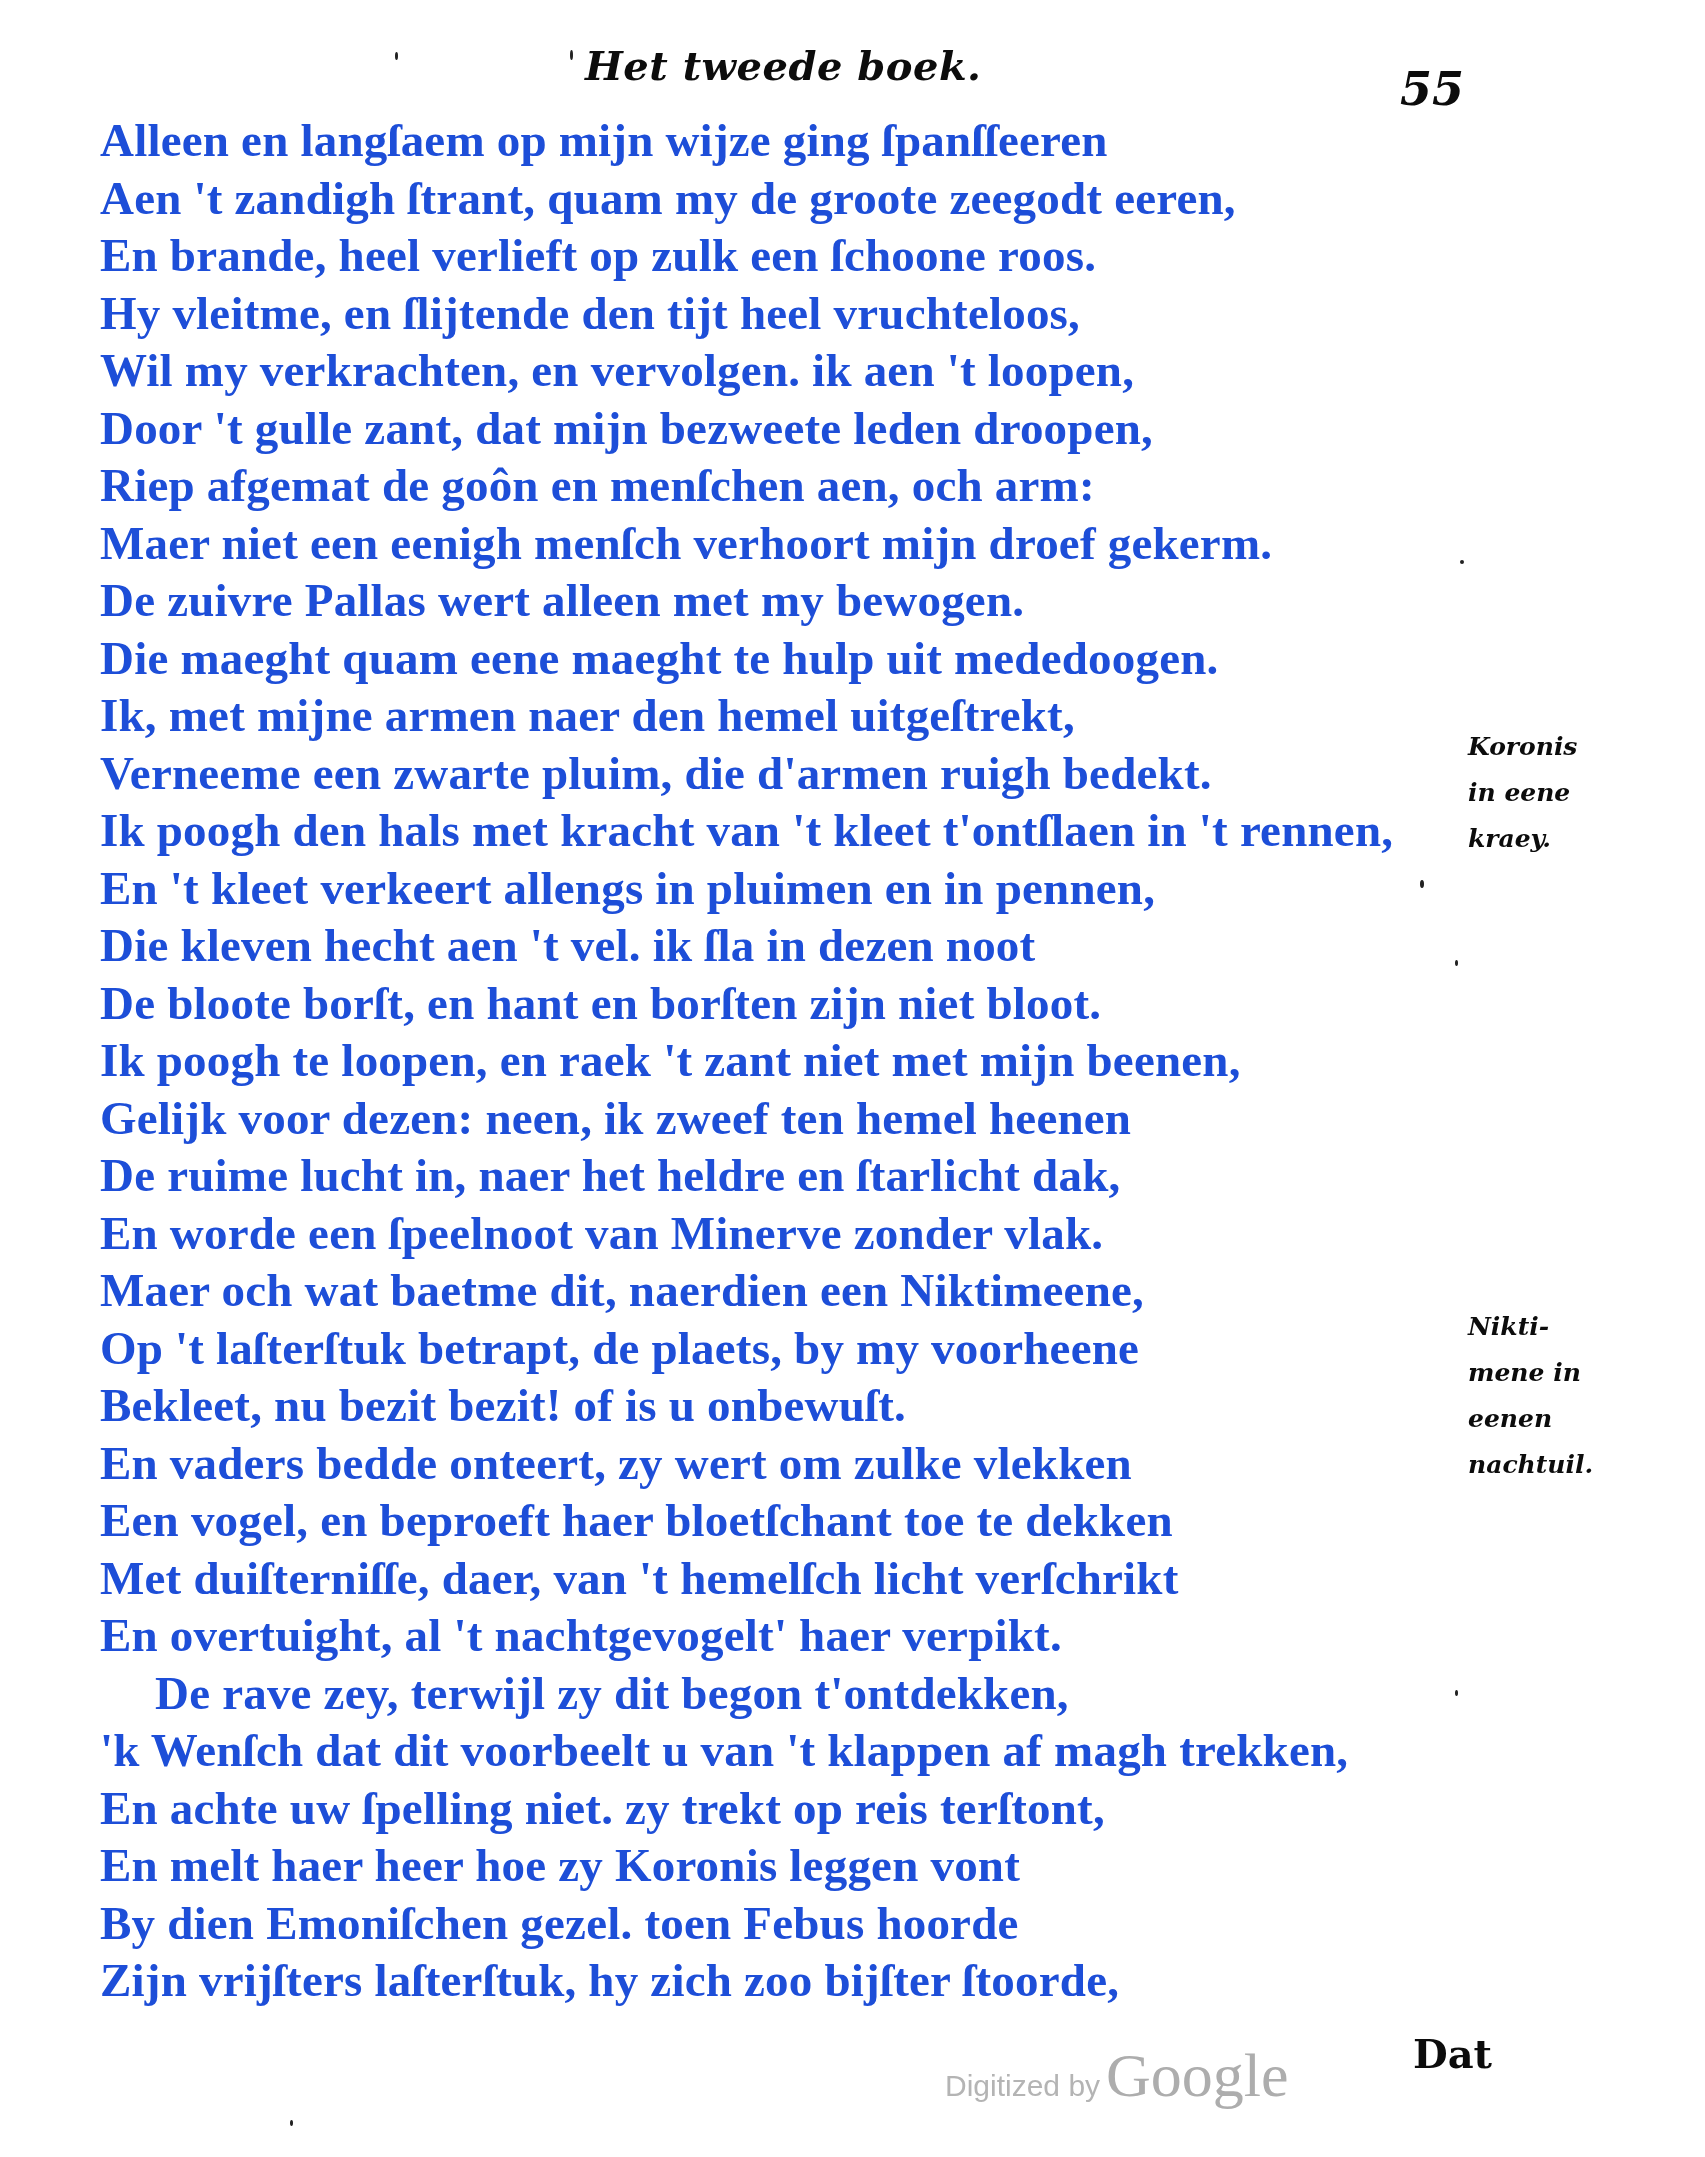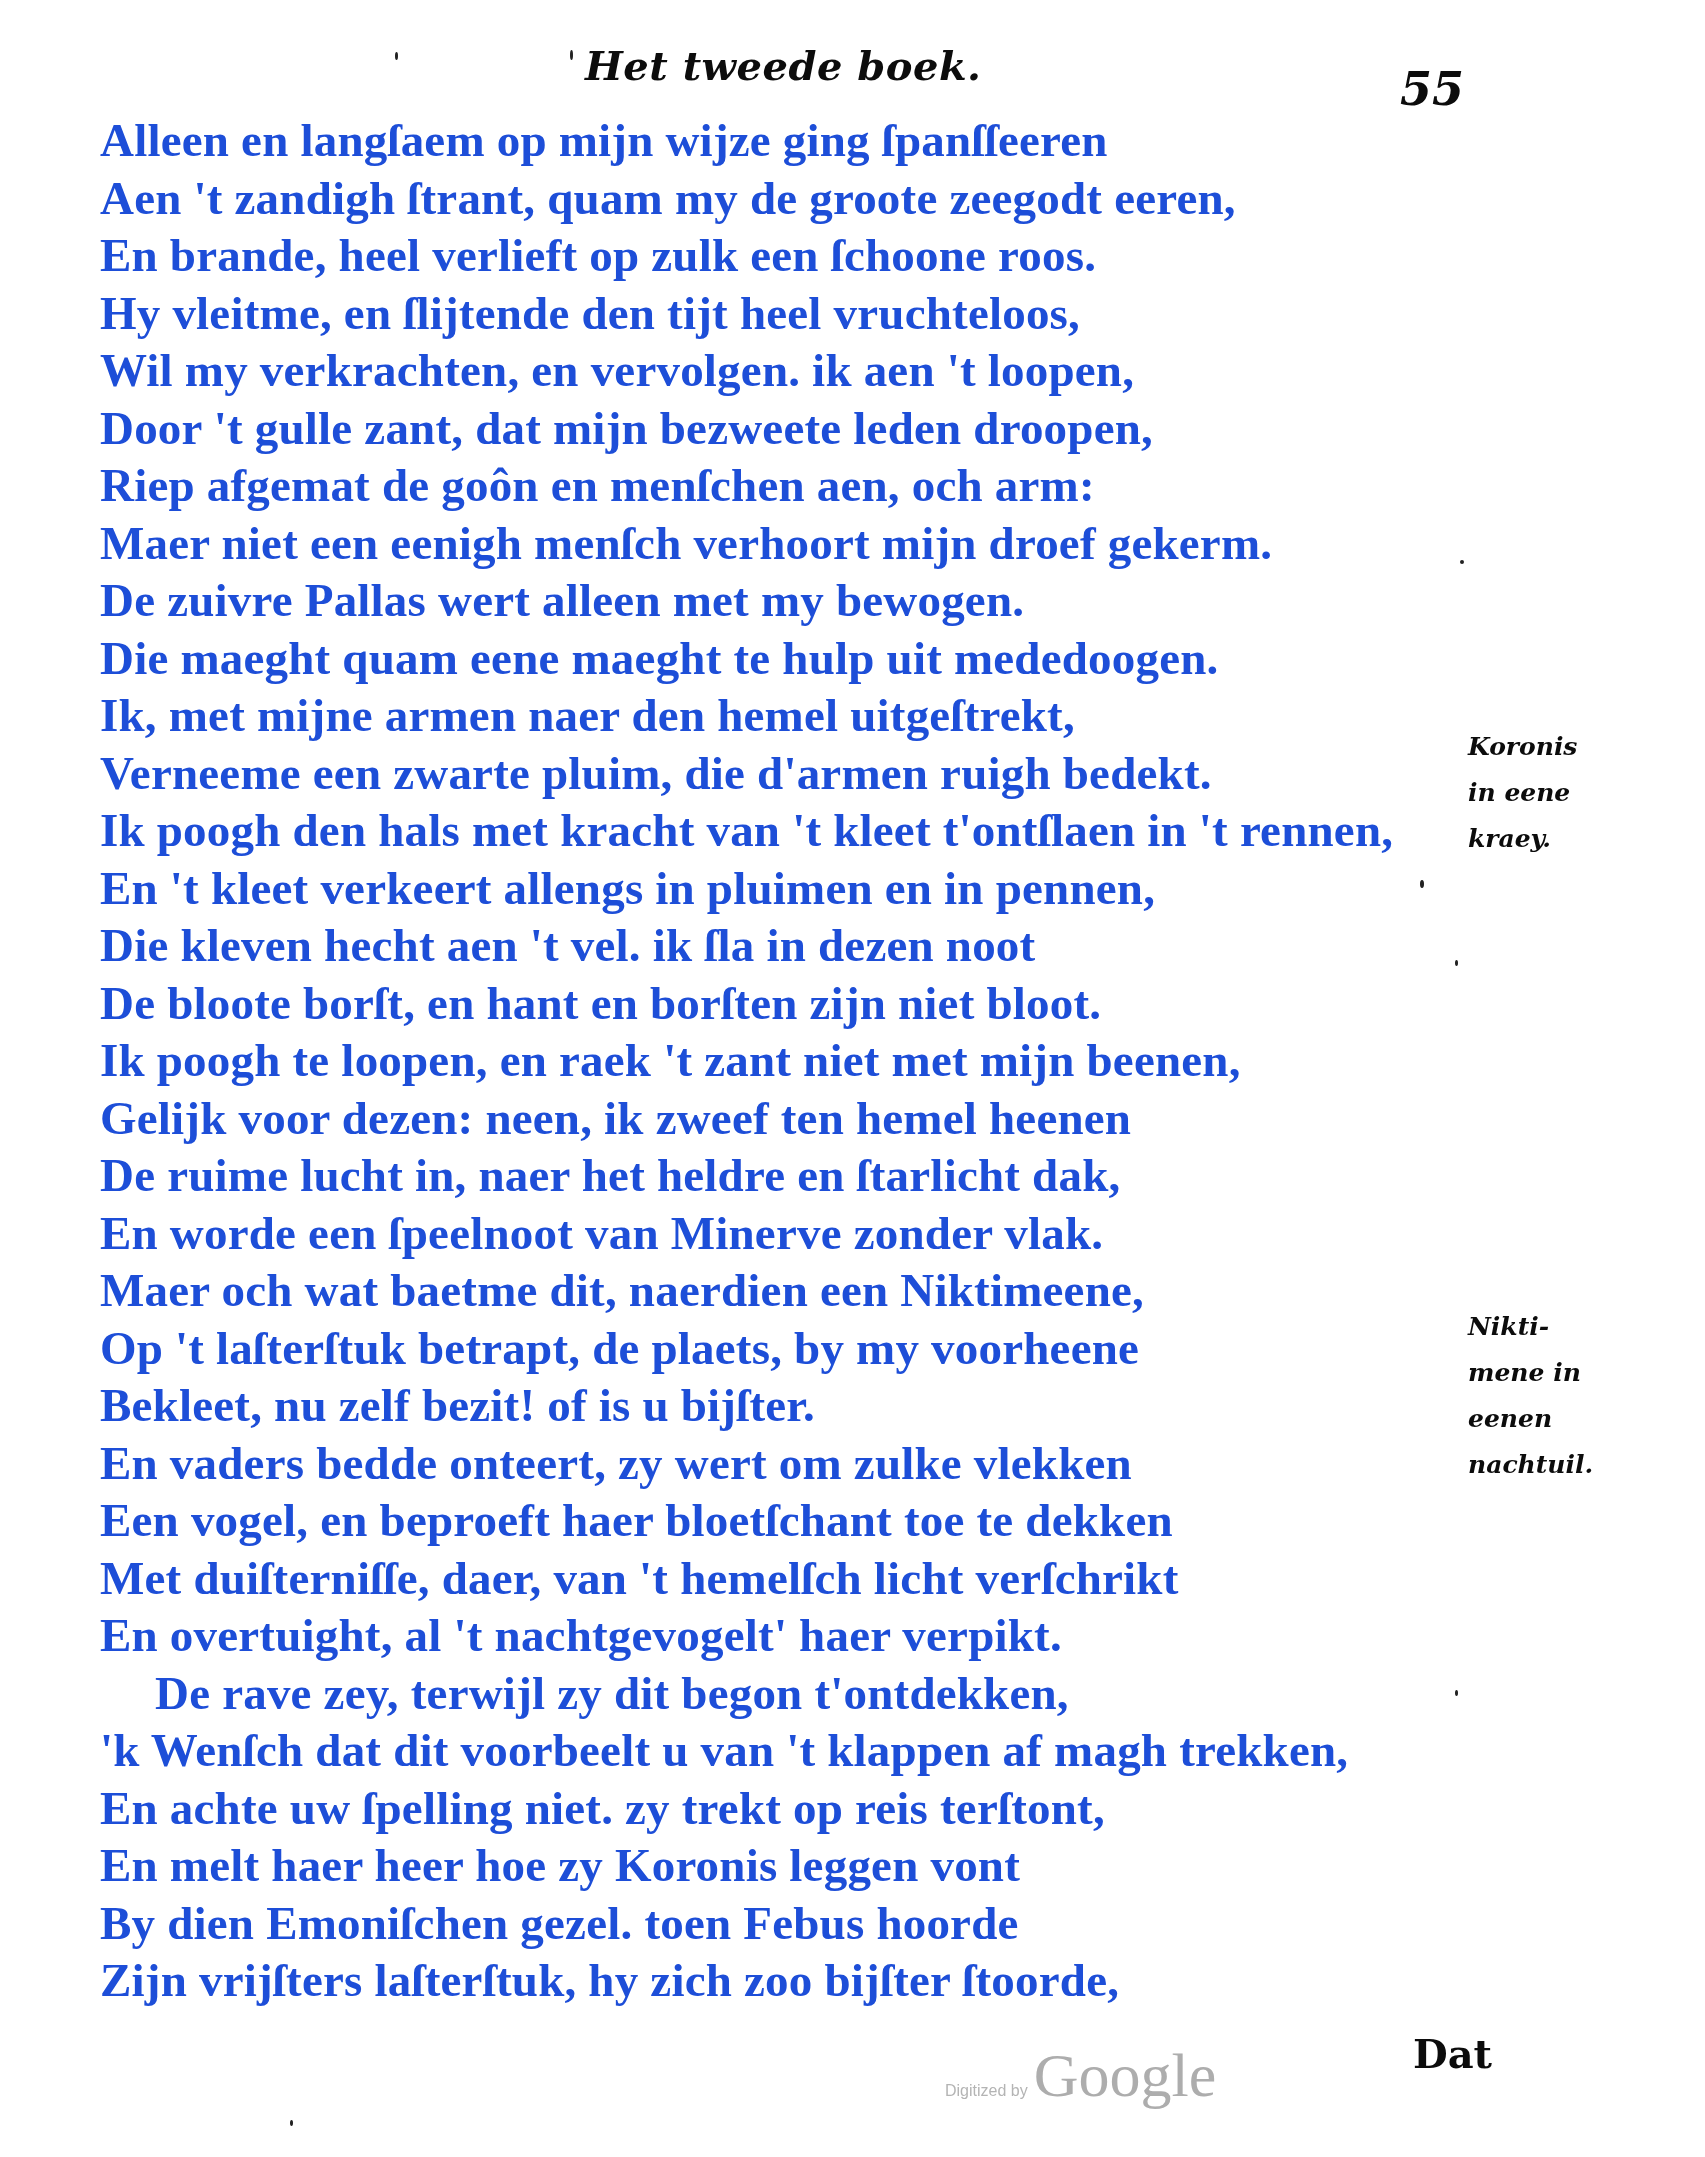--- a/index.html
+++ b/index.html
@@ -31,21 +31,21 @@
   .catchword {
     position: absolute; left: 1365px; top: 2030px;
     font-family: "DejaVu Serif", serif; font-weight: bold;
     font-size: 40px; color: #0c0c0c; margin-left: 48px;
   }
   .watermark {
     position: absolute; left: 945px; top: 2040px;
     font-family: "Liberation Sans", sans-serif; color: #b4b4b4;
     display: flex; align-items: baseline; gap: 6px;
   }
-  .watermark .small { font-size: 16px; }
+  .watermark .small { font-size: 30px; }
   .watermark .brand { font-family: "Liberation Serif", serif; font-size: 62px; color: #adadad; }
   .speck { position: absolute; background: #222; border-radius: 50%; }
 </style>
 </head>
 <body>
 
 <div class="page">
 
   <div class="running-head">Het tweede boek.</div>
   <div class="page-number">55</div>
@@ -66,21 +66,21 @@
       <span class="verse-line">Ik poogh den hals met kracht van 't kleet t'ontſlaen in 't rennen,</span>
       <span class="verse-line">En 't kleet verkeert allengs in pluimen en in pennen,</span>
       <span class="verse-line">Die kleven hecht aen 't vel. ik ſla in dezen noot</span>
       <span class="verse-line">De bloote borſt, en hant en borſten zijn niet bloot.</span>
       <span class="verse-line">Ik poogh te loopen, en raek 't zant niet met mijn beenen,</span>
       <span class="verse-line">Gelijk voor dezen: neen, ik zweef ten hemel heenen</span>
       <span class="verse-line">De ruime lucht in, naer het heldre en ſtarlicht dak,</span>
       <span class="verse-line">En worde een ſpeelnoot van Minerve zonder vlak.</span>
       <span class="verse-line">Maer och wat baetme dit, naerdien een Niktimeene,</span>
       <span class="verse-line">Op 't laſterſtuk betrapt, de plaets, by my voorheene</span>
-      <span class="verse-line">Bekleet, nu zelf bezit! of is u bijſter.</span>
+      <span class="verse-line">Bekleet, nu bezit bezit! of is u onbewuſt.</span>
       <span class="verse-line">En vaders bedde onteert, zy wert om zulke vlekken</span>
       <span class="verse-line">Een vogel, en beproeft haer bloetſchant toe te dekken</span>
       <span class="verse-line">Met duiſterniſſe, daer, van 't hemelſch licht verſchrikt</span>
       <span class="verse-line">En overtuight, al 't nachtgevogelt' haer verpikt.</span>
       <span class="verse-line indent">De rave zey, terwijl zy dit begon t'ontdekken,</span>
       <span class="verse-line">'k Wenſch dat dit voorbeelt u van 't klappen af magh trekken,</span>
       <span class="verse-line">En achte uw ſpelling niet. zy trekt op reis terſtont,</span>
       <span class="verse-line">En melt haer heer hoe zy Koronis leggen vont</span>
       <span class="verse-line">By dien Emoniſchen gezel. toen Febus hoorde</span>
       <span class="verse-line">Zijn vrijſters laſterſtuk, hy zich zoo bijſter ſtoorde,</span>

